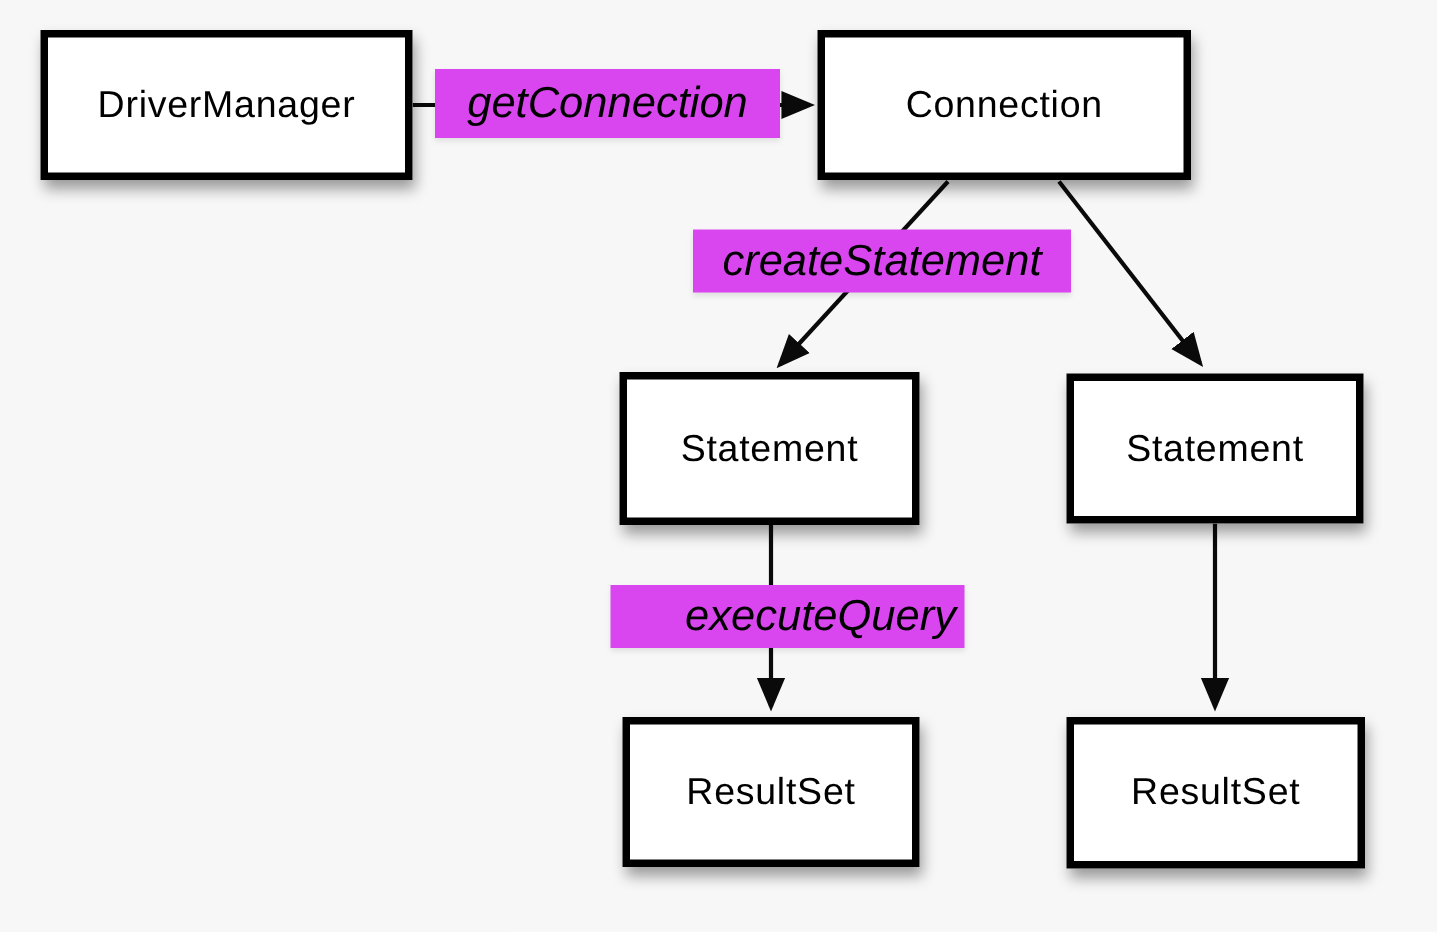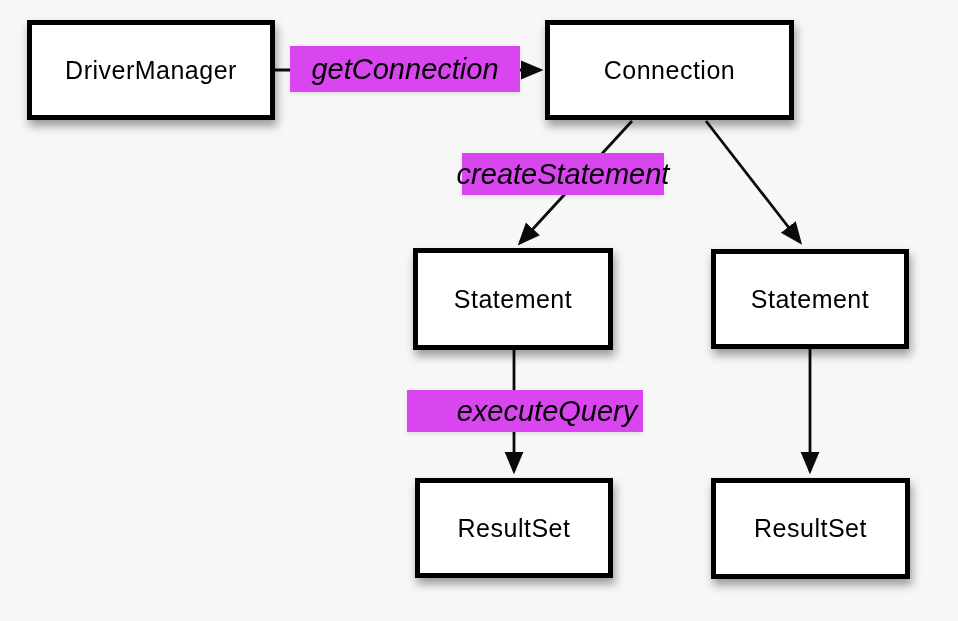--- a/index.html
+++ b/index.html
@@ -69,21 +69,21 @@
     </defs>
     <line x1="275" y1="70" x2="540" y2="70" marker-end="url(#arrowhead)"></line>
     <line x1="632" y1="121" x2="520" y2="243" marker-end="url(#arrowhead)"></line>
     <line x1="706" y1="121" x2="800" y2="242" marker-end="url(#arrowhead)"></line>
     <line x1="514" y1="350" x2="514" y2="471" marker-end="url(#arrowhead)"></line>
     <line x1="810" y1="349" x2="810" y2="471" marker-end="url(#arrowhead)"></line>
   </svg>
 
   <div class="edge-label" style="left:290px; top:46px; width:230px; height:46px;">getConnection</div>
 
-  <div class="edge-label" style="left:462px; top:153px; width:202px; height:42px;">createStatement</div>
+  <div class="edge-label" style="left:462px; top:153px; width:252px; height:42px;">createStatement</div>
 
   <div class="edge-label" style="left:407px; top:390px; width:236px; height:42px;padding-left:44px;">executeQuery</div>
 
   <div class="node" style="left:27px; top:20px; width:248px; height:100px;">
     <span class="node-label">DriverManager</span>
   </div>
 
   <div class="node" style="left:545px; top:20px; width:249px; height:100px;">
     <span class="node-label">Connection</span>
   </div>

